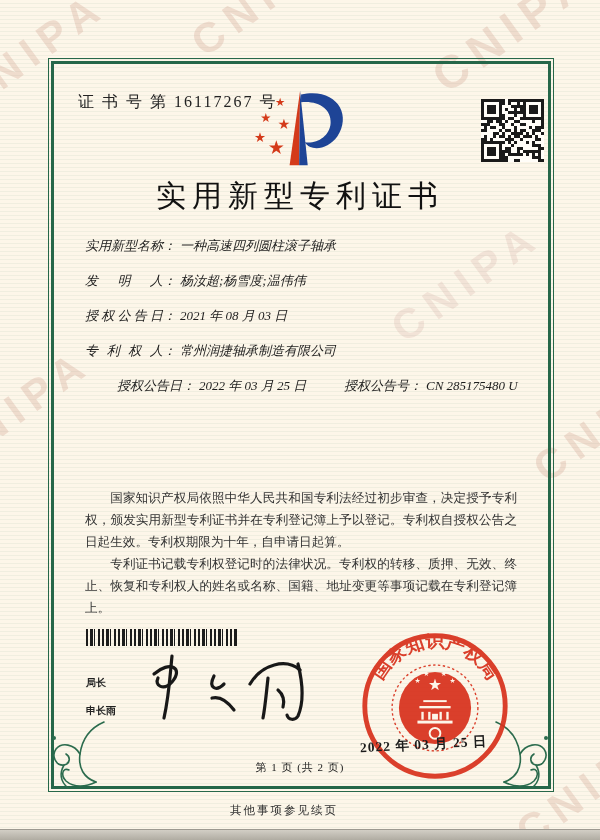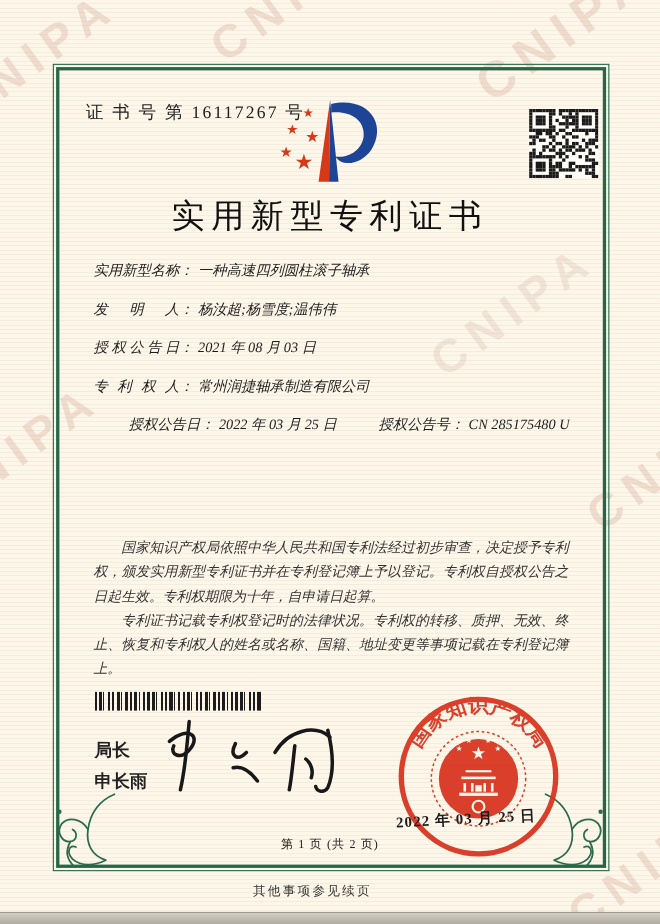--- a/index.html
+++ b/index.html
@@ -25,30 +25,30 @@
   .logo{position:absolute;left:240px;top:84px;width:124px;height:88px;}
   .qr{position:absolute;left:481px;top:99px;width:63px;height:63px;background:#fffdf8;}
   .title{position:absolute;left:0;top:176px;width:600px;text-align:center;
          font-size:30px;font-weight:normal;letter-spacing:6px;color:#111;}
   .fields{position:absolute;left:85px;top:237px;width:440px;font-size:13px;color:#1d1d1d;font-style:italic;}
   .frow{height:20px;margin-bottom:15px;white-space:nowrap;}
   .flabel{display:inline-block;width:78px;text-align:justify;text-align-last:justify;vertical-align:top;}
   .fvalue{margin-left:4px;}
   .gcol1{display:inline-block;width:227px;margin-left:32px;}
   .paras{position:absolute;left:85px;top:487px;width:432px;font-size:12.6px;line-height:22px;
-         color:#333;text-align:justify;font-style:italic;}
+         color:#333;text-align:justify;}
   .paras p{margin:0;text-indent:2em;}
   .barcode{position:absolute;left:86px;top:629px;width:152px;height:17px;
     background:repeating-linear-gradient(90deg,
       #1c1c1c 0 2px,transparent 2px 4px,
       #1c1c1c 4px 7px,transparent 7px 8px,
       #1c1c1c 8px 9px,transparent 9px 12px,
       #1c1c1c 12px 14px,transparent 14px 16px);}
   .signer{position:absolute;left:86px;top:669px;font-family:"Liberation Sans","DejaVu Sans",sans-serif;
-          font-size:16px;font-weight:bold;color:#222;line-height:28px;}
+          font-size:10px;font-weight:bold;color:#222;line-height:28px;}
   .signature{position:absolute;left:128px;top:644px;width:200px;height:85px;}
   .seal{position:absolute;left:357px;top:628px;width:156px;height:156px;}
   .sealdate{position:absolute;left:360px;top:735px;width:160px;font-size:13.5px;font-weight:bold;
             color:#1c1c1c;letter-spacing:1px;transform:rotate(-3deg);white-space:nowrap;}
   .pagenum{position:absolute;left:0;top:760px;width:600px;text-align:center;font-size:11px;
            letter-spacing:1px;color:#222;}
   .contnote{position:absolute;left:0;top:803px;width:568px;text-align:center;font-size:11.5px;
             letter-spacing:2px;color:#333;}
   .bottom-strip{position:absolute;left:0;bottom:0;width:600px;height:10px;
     background:linear-gradient(180deg,#d2cec5,#b0aca2);border-top:1px solid #9d9990;}

